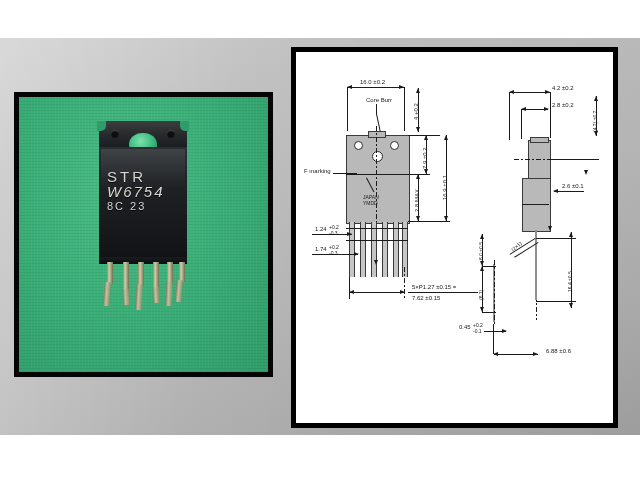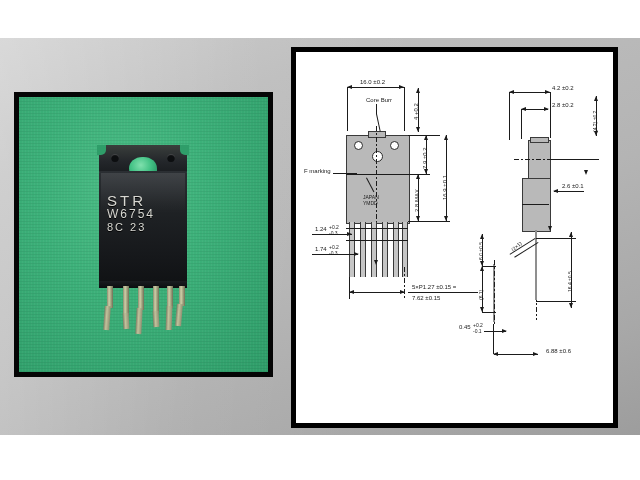--- a/index.html
+++ b/index.html
@@ -17,42 +17,42 @@
     border:5px solid #050505;background:#39ad75;box-sizing:border-box;overflow:hidden;}
   .photo-bg{position:absolute;inset:0;
     background:
       radial-gradient(ellipse at 42% 34%, #4cbd86 0%, #3cb079 42%, #2f9d69 100%);}
   .photo-noise{position:absolute;inset:0;opacity:.10;
     background-image:
       repeating-linear-gradient(0deg, rgba(0,0,0,.5) 0 1px, transparent 1px 3px),
       repeating-linear-gradient(90deg, rgba(255,255,255,.35) 0 1px, transparent 1px 3px);}
 
   
-  .pkg{position:absolute;left:78px;top:48px;width:92px;height:185px;}
+  .pkg{position:absolute;left:78px;top:24px;width:92px;height:185px;}
   .pkg-head{position:absolute;left:2px;top:0;width:88px;height:28px;
     background:linear-gradient(180deg,#3a3f3c 0%,#23262a 60%,#1a1d20 100%);
     border-radius:6px 6px 2px 2px;}
   .pkg-notch-l{position:absolute;left:0px;top:0px;width:9px;height:10px;background:#2f9d69;border-radius:0 0 5px 0;}
   .pkg-notch-r{position:absolute;right:0px;top:0px;width:9px;height:10px;background:#2f9d69;border-radius:0 0 0 5px;}
   .hole-l{position:absolute;left:14px;top:9px;width:8px;height:8px;border-radius:50%;
     background:#0c0e10;box-shadow:inset 0 1px 1px rgba(255,255,255,.25);}
   .hole-r{position:absolute;right:14px;top:9px;width:8px;height:8px;border-radius:50%;
     background:#0c0e10;box-shadow:inset 0 1px 1px rgba(255,255,255,.25);}
   .green-blob{position:absolute;left:32px;top:12px;width:28px;height:24px;
     background:radial-gradient(ellipse at 42% 34%, #7fe0ad 0%, #41c184 45%, #1f7f55 100%);
     border-radius:50% 50% 45% 55%;}
   .pkg-body{position:absolute;left:2px;top:26px;width:88px;height:113px;
     background:linear-gradient(180deg,#2b2f33 0%,#202326 30%,#16181b 75%,#101214 100%);
     border-radius:2px;}
   .pkg-body-sheen{position:absolute;left:4px;top:28px;width:84px;height:40px;
     background:linear-gradient(180deg,rgba(255,255,255,.10),rgba(255,255,255,0));}
   .pkg-label{position:absolute;left:10px;top:48px;width:72px;text-align:left;
     font-family:"Liberation Sans",sans-serif;color:#d8d8d2;line-height:1.02;}
   .pkg-label .l1{font-size:15px;letter-spacing:3px;text-shadow:0 1px 0 #000;}
-  .pkg-label .l2{font-size:12px;letter-spacing:2px;text-shadow:0 1px 0 #000;}
+  .pkg-label .l2{font-size:15px;letter-spacing:2px;text-shadow:0 1px 0 #000;font-style:italic;}
   .pkg-label .l3{font-size:11px;letter-spacing:2px;margin-top:1px;text-shadow:0 1px 0 #000;}
   .pkg-foot{position:absolute;left:2px;top:136px;width:88px;height:7px;
     background:linear-gradient(180deg,#1a1d20,#0b0d0f);}
 
   
   .lead{position:absolute;width:6px;background:linear-gradient(90deg,#8a8a6e 0%,#cfcfa8 35%,#9c9c7a 70%,#6f6f57 100%);}
   .lead.bend{position:absolute;width:6px;background:linear-gradient(90deg,#7f7f66 0%,#c2c29c 40%,#8f8f72 100%);}
 
   
   .draw-frame{position:absolute;left:291px;top:47px;width:327px;height:381px;

